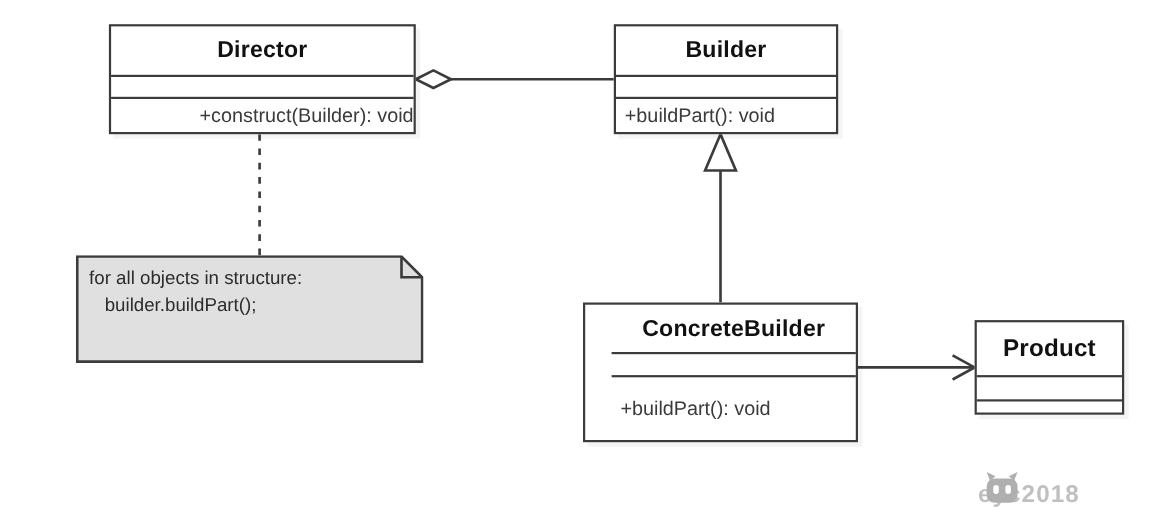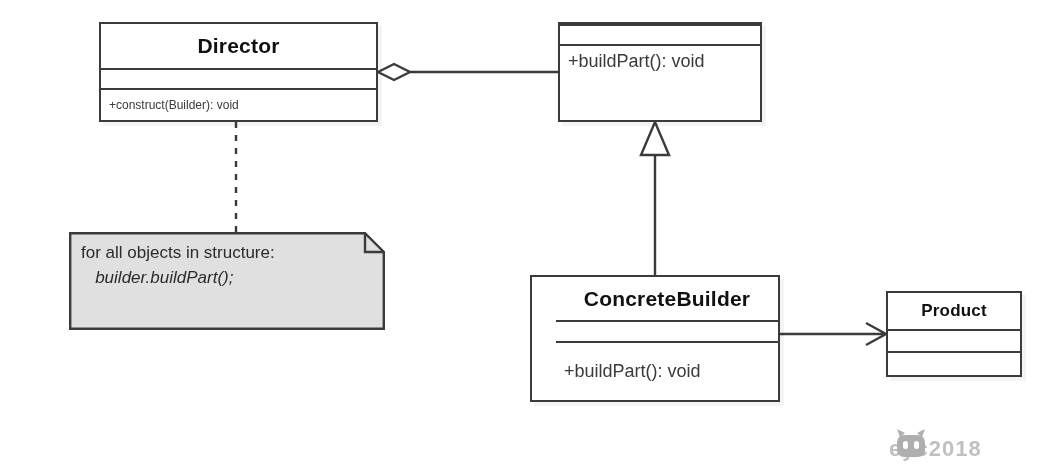--- a/index.html
+++ b/index.html
@@ -57,38 +57,38 @@
   }
   .uml-ops .op-line {
     white-space: pre;
     padding-left: 8px;
   }
 
   
   #class-director { left: 99px; top: 22px; width: 279px; height: 100px; }
   #class-director .uml-name  { height: 44px; font-size: 21px; }
   #class-director .uml-attrs { height: 20px; }
-  #class-director .uml-ops   { height: 32px; font-size: 12px; }
+  #class-director .uml-ops   { height: 32px; font-size: 18px; align-items: flex-end; }
 
   
   #class-builder { left: 558px; top: 22px; width: 204px; height: 100px; }
   #class-builder .uml-name  { height: 44px; font-size: 21px; }
   #class-builder .uml-attrs { height: 20px; }
   #class-builder .uml-ops   { height: 32px; font-size: 18px; }
 
   
   #class-concretebuilder { left: 530px; top: 275px; width: 250px; height: 127px; padding-left: 24px; }
   #class-concretebuilder .uml-name  { height: 43px; font-size: 21px; }
   #class-concretebuilder .uml-attrs { height: 21px; }
   #class-concretebuilder .uml-ops   { height: 59px; font-size: 18px; }
   #class-concretebuilder .uml-ops .op-line { line-height: 27px; }
 
   
   #class-product { left: 886px; top: 291px; width: 136px; height: 86px; }
-  #class-product .uml-name  { height: 36px; font-size: 17px; }
+  #class-product .uml-name  { height: 48px; font-size: 22px; }
   #class-product .uml-attrs { height: 22px; }
   #class-product .uml-ops   { height: 24px; }
 
   
   #note-comment {
     position: absolute;
     left: 69px;
     top: 232px;
     width: 316px;
     height: 98px;
@@ -177,20 +177,21 @@
 
   <div class="uml-class" id="class-director">
     <div class="uml-name">Director</div>
     <div class="uml-attrs"></div>
     <div class="uml-ops">
       <div class="op-line">+construct(Builder): void</div>
     </div>
   </div>
 
   <div class="uml-class" id="class-builder">
+    <div class="uml-name">Builder</div>
     <div class="uml-attrs"></div>
     <div class="uml-ops">
       <div class="op-line">+buildPart(): void</div>
     </div>
   </div>
 
   <div class="uml-class" id="class-concretebuilder">
     <div class="uml-name">ConcreteBuilder</div>
     <div class="uml-attrs"></div>
     <div class="uml-ops">
@@ -203,21 +204,21 @@
     <div class="uml-attrs"></div>
     <div class="uml-ops"></div>
   </div>
 
   <div id="note-comment">
     <svg width="316" height="98" viewBox="0 0 316 98" xmlns="http://www.w3.org/2000/svg">
       <path d="M1.2,1.2 H296 L314.8,20 V96.8 H1.2 Z" fill="#e0e0e0" stroke="#3b3b3b" stroke-width="2.4" stroke-linejoin="miter"></path>
       <path d="M296,1.2 V20 H314.8" fill="none" stroke="#3b3b3b" stroke-width="2.4" stroke-linejoin="miter"></path>
     </svg>
     <div class="note-text">for all objects in structure:</div>
-    <div class="note-text" style="top:33px;font-style:italic;">   builder.buildPart();</div>
+    <div class="note-text" style="top:33px;">   builder.buildPart();</div>
   </div>
 
   <div id="watermark">
     <div class="wm-brand">eyc2018</div>
     <svg class="wm-logo" viewBox="0 0 34 32" xmlns="http://www.w3.org/2000/svg">
       <path d="M6,9 L3,1 L11,5 Z M28,9 L31,1 L23,5 Z" fill="#7f7f7f"></path>
       <rect x="3" y="7" width="28" height="22" rx="7" fill="#7f7f7f"></rect>
       <rect x="9" y="13" width="5" height="8" rx="2.5" fill="#ffffff"></rect>
       <rect x="20" y="13" width="5" height="8" rx="2.5" fill="#ffffff"></rect>
     </svg>

